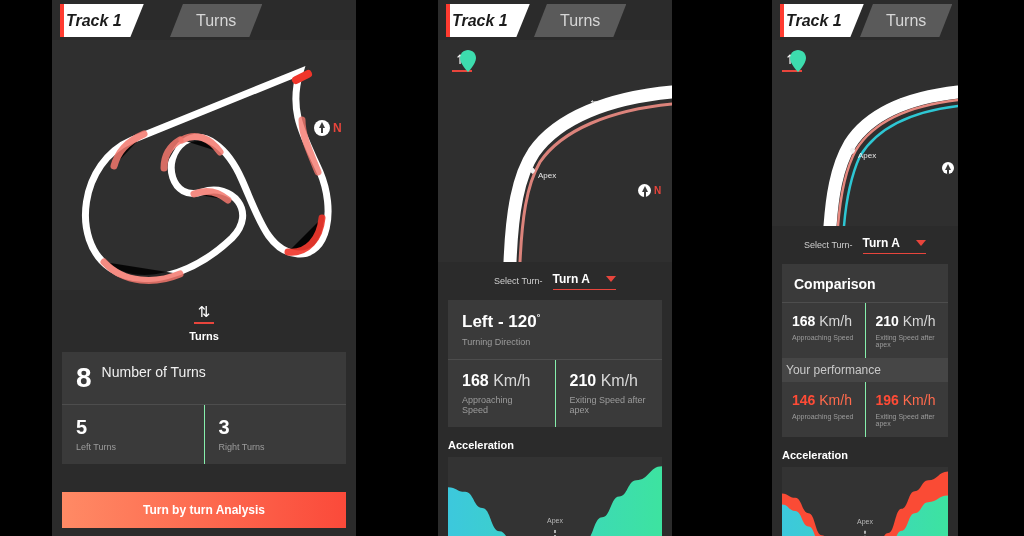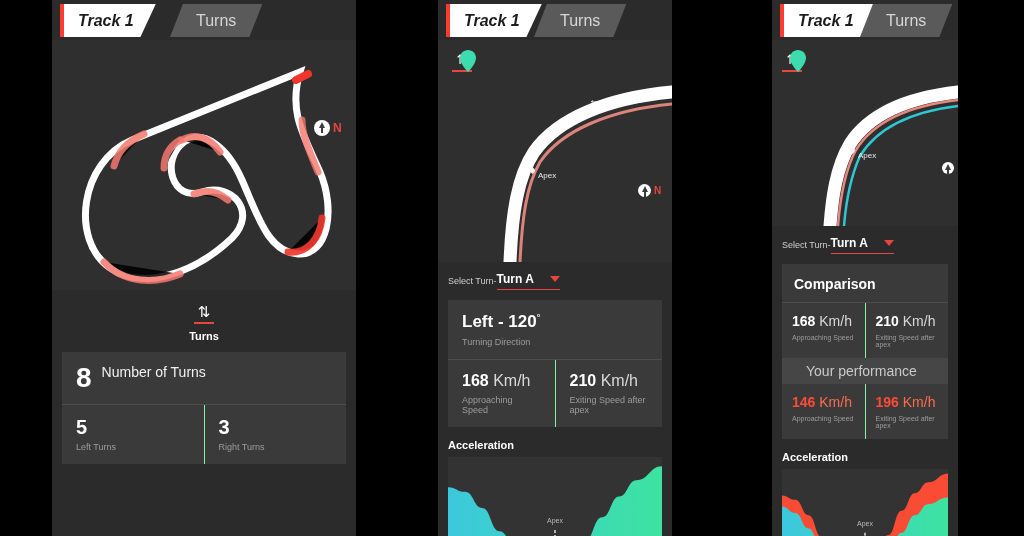--- a/index.html
+++ b/index.html
@@ -11,21 +11,21 @@
   .panel { position:absolute; top:0; height:536px; background:#2b2b2b; overflow:hidden; }
   #panel1 { left:52px;  width:304px; }
   #panel2 { left:438px; width:234px; }
   #panel3 { left:772px; width:186px; }
 
   
   .tabs { position:relative; height:40px; background:#2b2b2b; }
   .tab { position:absolute; top:4px; height:33px; display:flex; align-items:center;
          justify-content:center; }
   .tab-active { left:8px; background:#ffffff; color:#1c1c1c; font-style:italic;
-                font-weight:bold; padding:0 22px 0 18px;
+                font-weight:bold; padding:0 22px 0 6px;
                 clip-path: polygon(0 0, 100% 0, 84% 100%, 0 100%); }
   .tab-active::before { content:""; position:absolute; left:0; top:0; width:4px;
                         height:100%; background:#ff3b30; }
   .tab-inactive { background:#5a5a5a; color:#d6d6d6; padding:0 26px;
                   clip-path: polygon(14% 0, 100% 0, 86% 100%, 0 100%); }
 
   
   .map { position:relative; background:#2f2f2f; }
   #map1 { height:250px; }
   #map2 { height:222px; background:#2f2f2f; }
@@ -67,39 +67,39 @@
   .num-label { font-size:14px; color:#f0f0f0; line-height:1.15; margin-left:10px; }
   .sub-label { font-size:9px; color:#9c9c9c; margin-top:5px; }
   .row-flex { display:flex; align-items:flex-start; }
 
   .cta { position:absolute; left:10px; right:10px; bottom:8px; height:36px;
          display:flex; align-items:center; justify-content:center;
          background:linear-gradient(90deg,#ff8a65 0%, #fb4a3a 100%);
          color:#ffffff; font-size:12px; font-weight:bold; }
 
   
-  .select-turn { display:flex; align-items:center; padding:10px 10px 0 10px; }
+  .select-turn { display:flex; align-items:center; gap:10px; padding:10px 10px 0 10px;justify-content:center; }
   .select-turn .lab { font-size:9px; color:#cfcfcf; }
   .sel-box { position:relative; display:flex; align-items:center; gap:16px;
              padding-bottom:3px; border-bottom:1px solid #e8453c; }
   .sel-box .val { font-size:12px; font-weight:bold; color:#ffffff; }
   .caret { width:0; height:0; border-left:5px solid transparent;
            border-right:5px solid transparent; border-top:6px solid #e8453c; }
 
   
   .detail { background:#3a3a3a; margin:10px 10px 0; }
   .turn-title { font-size:17px; font-weight:bold; color:#ffffff; }
   .turn-title sup { font-size:9px; }
   .speed-val { font-size:16px; color:#d8d8d8; }
   .speed-val b { color:#ffffff; font-weight:bold; }
   .speed-val.perf { color:#ff6a4d; }
   .speed-val.perf b { color:#ff4b36; }
 
   .cmp-title { font-size:14px; font-weight:bold; color:#ffffff; padding:12px 12px 10px; }
-  .perf-band { background:#464646; padding:5px 24px; font-size:14px; color:#c9c9c9; }
+  .perf-band { background:#464646; padding:5px 4px; font-size:12px; color:#c9c9c9; }
 
   
   .accel { margin-top:12px; padding:0 10px; }
   .accel-title { font-size:11px; font-weight:bold; color:#ffffff; margin-bottom:6px; }
   .chart { position:relative; width:100%; background:#333333; }
   #chart2 { height:116px; }
   #chart3 { height:110px; }
   .chart svg { display:block; width:100%; height:100%; }
   .chart .apex-t { position:absolute; color:#b9b9b9; font-size:7px;
                    transform:translateX(-50%); }
@@ -215,20 +215,23 @@
           <div class="big-num" style="font-size:20px;">5</div>
           <div class="sub-label">Left Turns</div>
         </div>
         <div class="cell divider-v">
           <div class="big-num" style="font-size:20px;">3</div>
           <div class="sub-label">Right Turns</div>
         </div>
       </div>
     </div>
 
+    <div class="cta">
+      <span>Turn by turn Analysis</span>
+    </div>
   </div>
 
   <div class="panel" id="panel2">
 
     <div class="tabs">
       <div class="tab tab-active">
         <span>Track 1</span>
       </div>
       <div class="tab tab-inactive" style="left:96px;">
         <span>Turns</span>

